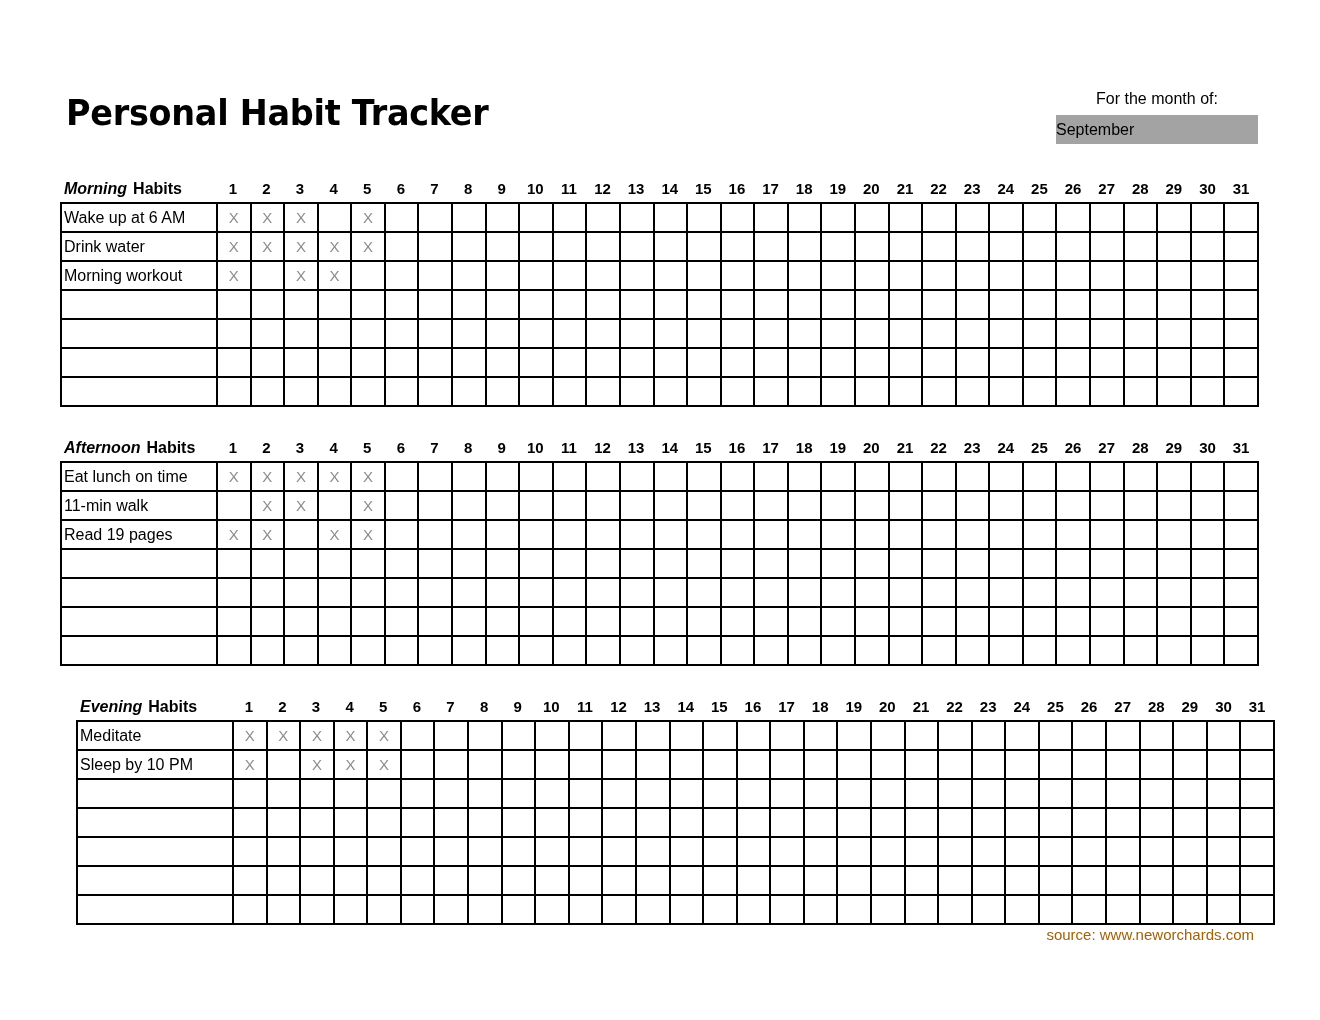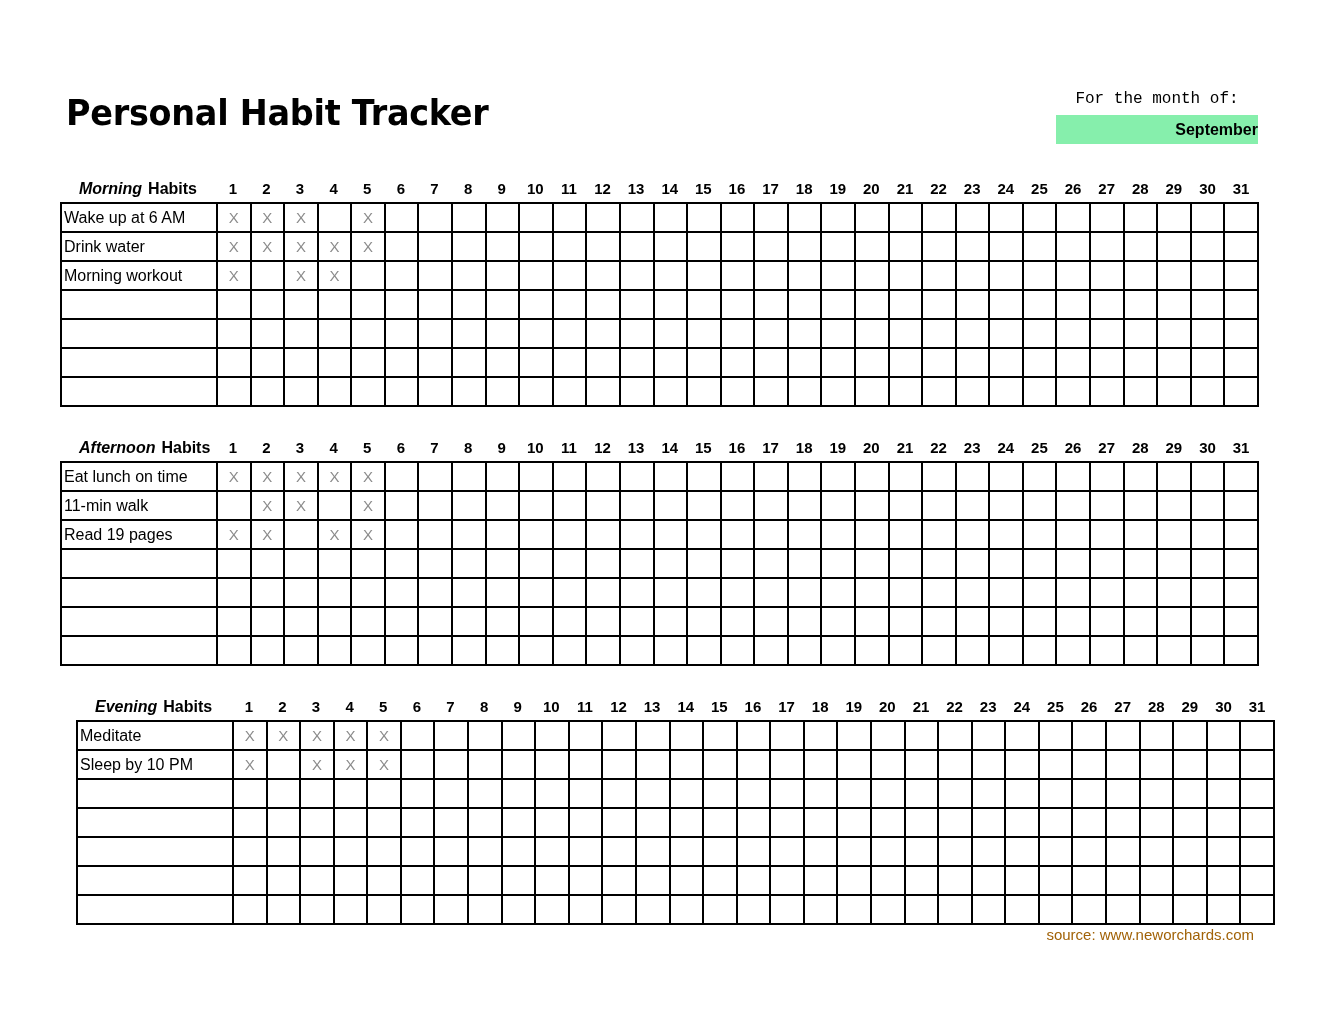--- a/index.html
+++ b/index.html
@@ -7,32 +7,32 @@
     body { position: relative; font-family: "Liberation Sans", "DejaVu Sans", sans-serif; color: #000; }
 
     .title {
       position: absolute; left: 66px; top: 92px;
       font-size: 36px; font-weight: bold; letter-spacing: -0.3px;
       font-family: "DejaVu Sans", sans-serif;
       transform: scaleX(0.93); transform-origin: left center;
     }
     .month-label {
       position: absolute; left: 1056px; top: 90px; width: 202px;
-      text-align: center; font-size: 16px; font-family: Liberation Mono, monospace;
+      text-align: center; font-size: 16px;
     }
     .month-value {
       position: absolute; left: 1056px; top: 115px; width: 202px; height: 29px;
-      background: #86efac; text-align: right; line-height: 29px;
-      font-size: 16px; font-weight: bold;
+      background: #a3a3a3; text-align: left; line-height: 29px;
+      font-size: 16px; font-weight: normal;
     }
 
     .section { position: absolute; left: 60px; width: 1199px; }
     .sec-header { position: relative; height: 26px; }
     .sec-title {
-      position: absolute; left: 19px; top: 4px; font-size: 16px; font-weight: bold; text-align: right;
+      position: absolute; left: 4px; top: 4px; font-size: 16px; font-weight: bold; text-align: right;
     }
     .sec-title .it { font-style: italic; margin-right: 6px; }
     .day-heads {
       position: absolute; left: 156px; top: 4px; width: 1042px; display: flex;
     }
     .day-head {
       flex: 1 1 0; text-align: center; font-size: 15px; font-weight: bold;
     }
 
     table.grid {

